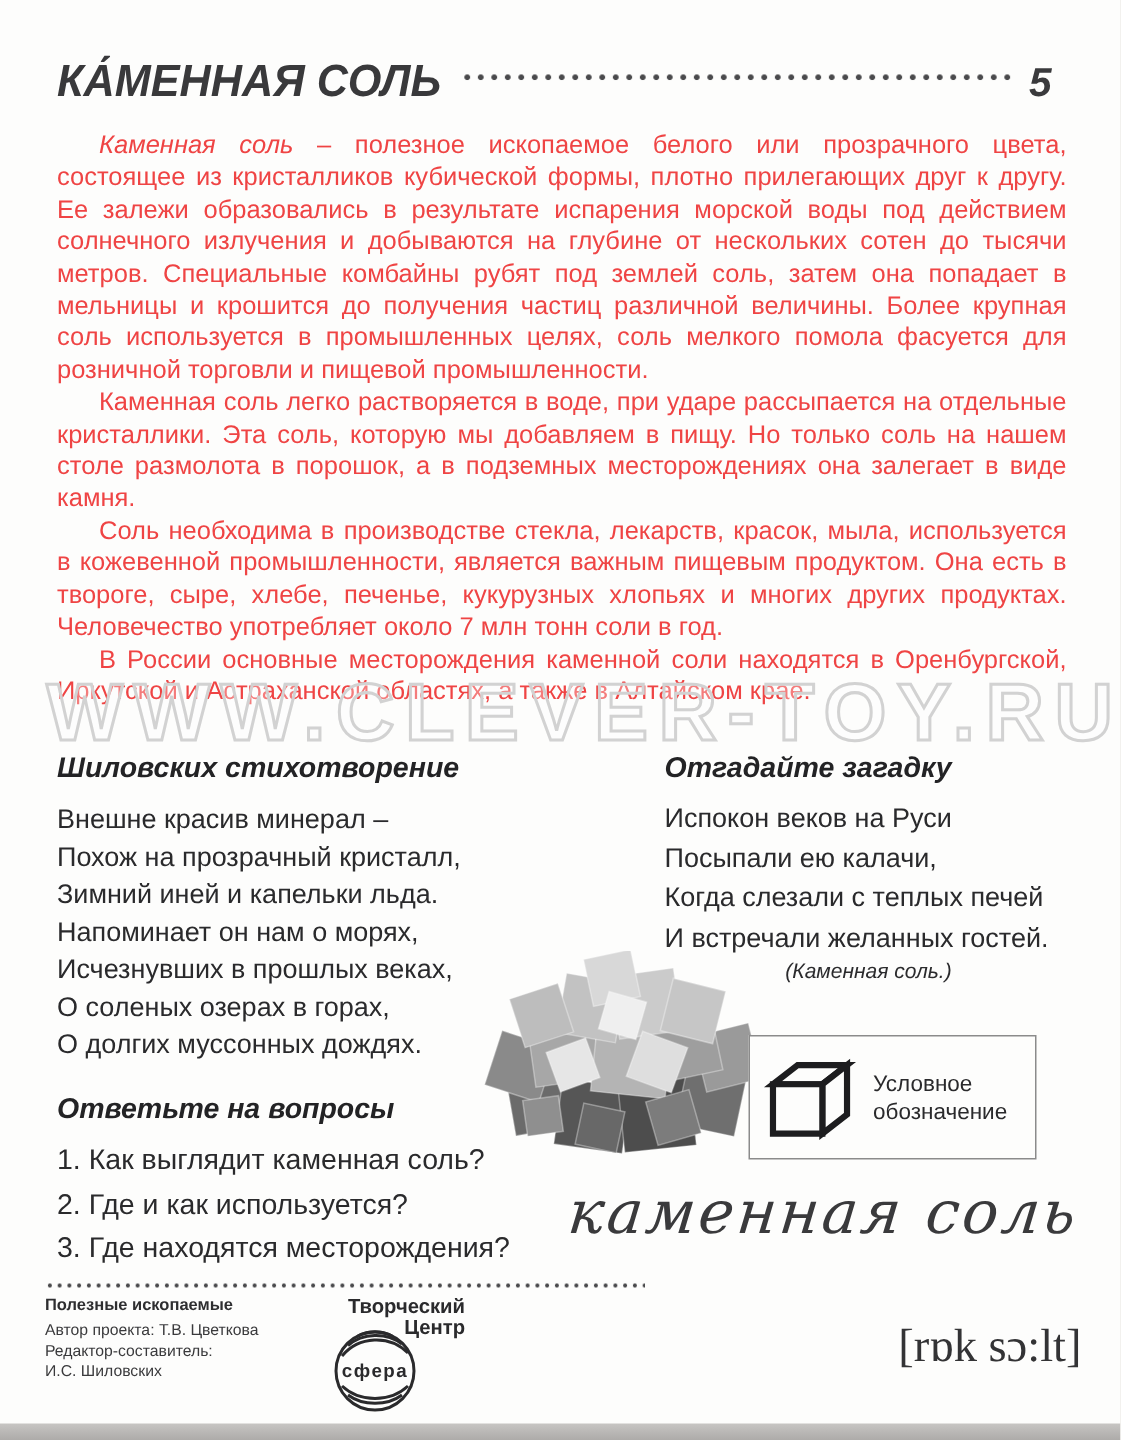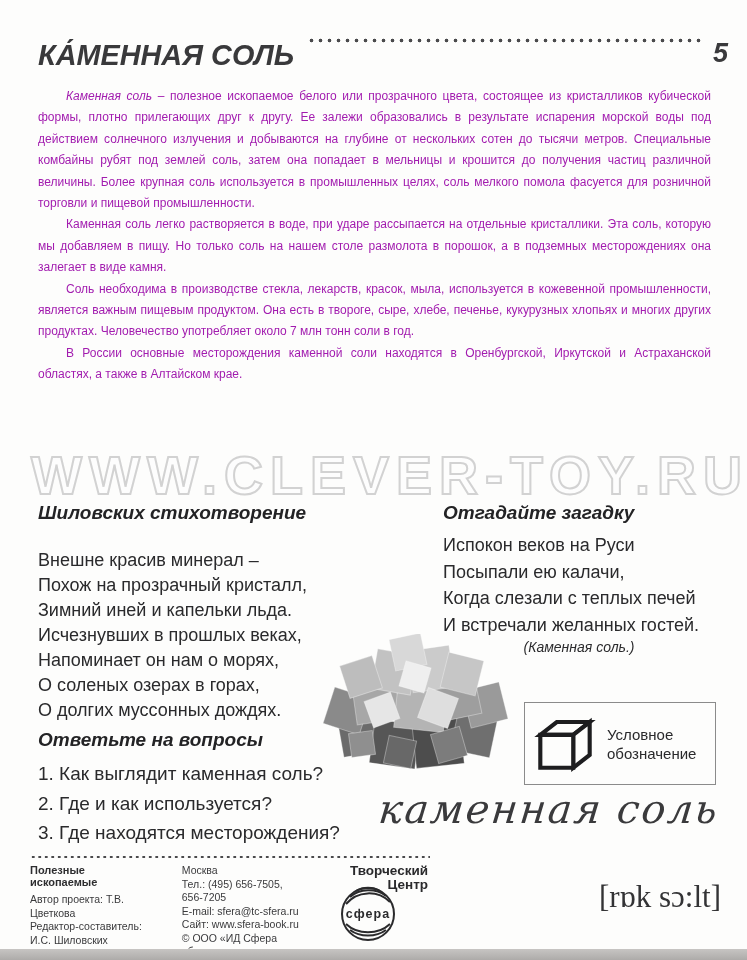--- a/index.html
+++ b/index.html
@@ -3,63 +3,63 @@
 <meta charset="utf-8">
 <style>
   * { margin:0; padding:0; box-sizing:border-box; }
   html,body { background:#e9e7e4; }
   .page {
     position:relative; width:747px; height:960px; margin:0 auto;
     background:#fdfdfc; overflow:hidden; color:#2b2b2d;
     font-family:"Liberation Sans", sans-serif;
   }
   
-  .title-row { position:absolute; left:38px; right:19px; top:38px; display:flex; align-items:flex-start; }
+  .title-row { position:absolute; left:38px; right:46px; top:38px; display:flex; align-items:center; }
   .title {
     font-size:30px; font-weight:bold; font-style:italic; letter-spacing:0px;
     color:#39393b; white-space:nowrap; transform:scaleX(0.96); transform-origin:left bottom;
   }
   .title-leader {
     flex:1; height:5px; margin:0 8px 7px 2px;
     background-image:radial-gradient(circle, #4a4a4c 1.7px, transparent 2.1px);
     background-size:9px 5px; background-repeat:repeat-x; background-position:left center;
   }
   .page-num { font-size:27px; font-style:italic; font-weight:bold; color:#3a3a3c; margin-bottom:0px; }
   
   .body-text {
     position:absolute; left:38px; top:86px; width:673px;
-    font-size:12px; line-height:21.4px; text-align:justify; color:#a21caf;
+    font-size:17px; line-height:21.4px; text-align:justify; color:#ef4444;
   }
   .body-text p { text-indent:28px; }
   .lead-italic { font-style:italic; }
   
   .watermark {
     position:absolute; left:0; right:0; top:444px; text-align:center;
     font-size:54px; font-weight:bold; letter-spacing:7px;
     color:rgba(255,255,255,0.30);
     -webkit-text-stroke:2px #d2d2d2;
     pointer-events:none; white-space:nowrap;padding-left:31px;
   }
   
   .col-heading { font-size:19px; font-weight:bold; font-style:italic; color:#232325; }
   .poem-col { position:absolute; left:38px; top:502px; width:340px; }
-  .poem-lines { margin-top:24px; font-size:18px; line-height:25px; color:#2a2a2c; }
+  .poem-lines { margin-top:10px; font-size:18px; line-height:25px; color:#2a2a2c; }
   .riddle-col { position:absolute; left:443px; top:502px; width:272px; }
   .riddle-lines { margin-top:8px; font-size:18px; line-height:26.5px; color:#2a2a2c; }
   .riddle-answer { font-style:italic; text-align:center; font-size:14px; margin-top:1px; }
   
   .questions { position:absolute; left:38px; top:729px; width:340px; }
   .question-lines { margin-top:8px; font-size:19px; line-height:29.5px; color:#2a2a2c; }
   
   .salt-img { position:absolute; left:316px; top:634px; width:198px; height:152px; }
   
   .symbol-box {
-    position:absolute; left:524px; top:690px; width:192px; height:83px;
+    position:absolute; left:499px; top:690px; width:192px; height:83px;
     border:1.5px solid #8b8b8b; background:#fdfdfc;
-    display:flex; align-items:center; padding:6px 8px;margin-top:12px;
+    display:flex; align-items:center; padding:6px 8px;
   }
   .symbol-cube { flex:0 0 64px; margin-right:10px; }
   .symbol-label { font-size:15px; line-height:19px; color:#2a2a2c; }
   
   .handwritten {
     position:absolute; right:28px; top:786px;
     font-family:"DejaVu Serif", serif; font-style:italic;
     font-size:40px; color:#3a3a3c; transform:skewX(-6deg);
     letter-spacing:2px; white-space:nowrap;
   }
@@ -110,22 +110,22 @@
   </div>
 
   <div class="watermark">WWW.CLEVER-TOY.RU</div>
 
   <div class="poem-col">
     <div class="col-heading">Шиловских стихотворение</div>
     <div class="poem-lines">
       <div>Внешне красив минерал –</div>
       <div>Похож на прозрачный кристалл,</div>
       <div>Зимний иней и капельки льда.</div>
+      <div>Напоминает он нам о морях,</div>
       <div>Исчезнувших в прошлых веках,</div>
-      <div>Напоминает он нам о морях,</div>
       <div>О соленых озерах в горах,</div>
       <div>О долгих муссонных дождях.</div>
     </div>
   </div>
 
   <div class="riddle-col">
     <div class="col-heading">Отгадайте загадку</div>
     <div class="riddle-lines">
       <div>Испокон веков на Руси</div>
       <div>Посыпали ею калачи,</div>
@@ -190,27 +190,20 @@
 
   <div class="footer">
     <div class="footer-dots"></div>
     <div class="footer-cols">
       <div class="footer-col1">
         <div class="footer-series">Полезные ископаемые</div>
         <div class="footer-line">Автор проекта: Т.В. Цветкова</div>
         <div class="footer-line">Редактор-составитель:</div>
         <div class="footer-line">И.С. Шиловских</div>
       </div>
-      <div class="footer-col2">
-        <div class="footer-line">Москва</div>
-        <div class="footer-line">Тел.: (495) 656-7505, 656-7205</div>
-        <div class="footer-line">E-mail: sfera@tc-sfera.ru</div>
-        <div class="footer-line">Сайт: www.sfera-book.ru</div>
-        <div class="footer-line">© ООО «ИД Сфера образования»</div>
-      </div>
       <div class="footer-logo">
         <svg width="98" height="84" viewBox="0 0 98 84">
           <text x="96" y="13" text-anchor="end" font-size="13.5" font-weight="bold" fill="#2a2a2c" font-family="Liberation Sans, sans-serif">Творческий</text>
           <text x="96" y="27" text-anchor="end" font-size="13.5" font-weight="bold" fill="#2a2a2c" font-family="Liberation Sans, sans-serif">Центр</text>
           <g fill="none" stroke="#2a2a2c" stroke-width="2">
             <circle cx="36" cy="52" r="26"></circle>
             <path d="M14 42 A30 30 0 0 1 58 40"></path>
             <path d="M18 35 A26 22 0 0 1 54 34"></path>
             <path d="M24 29 A20 16 0 0 1 48 29"></path>
             <path d="M14 62 A30 26 0 0 0 58 62"></path>

